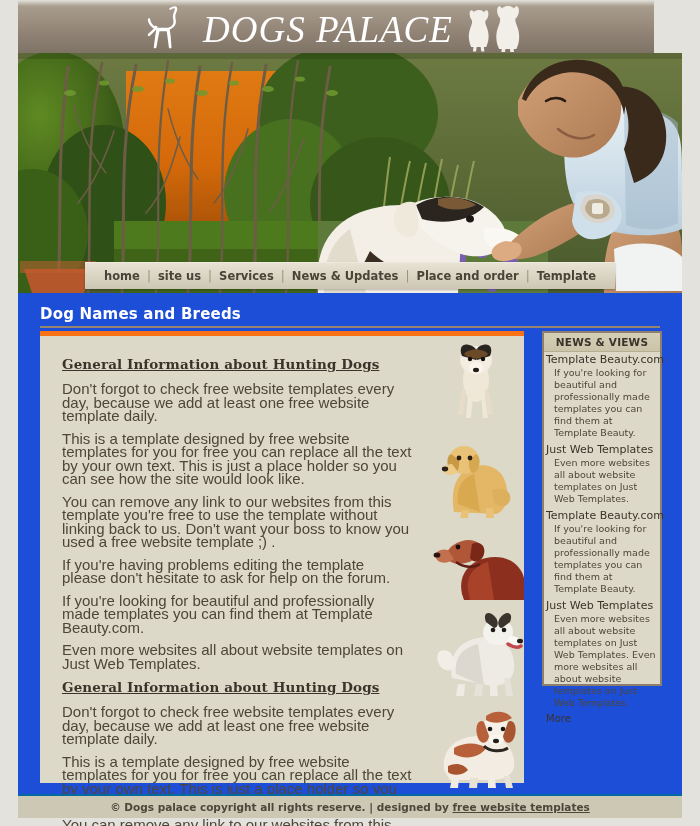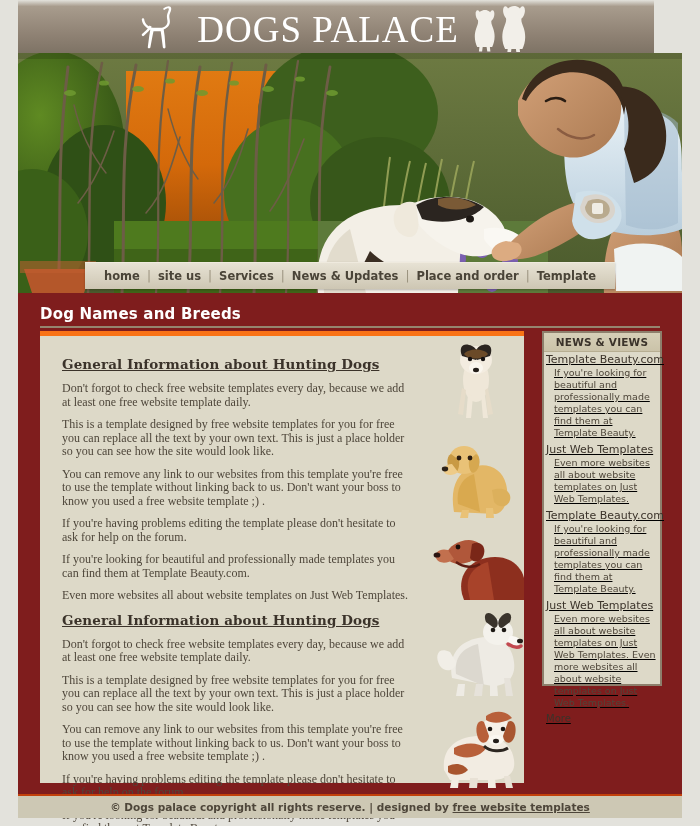--- a/index.html
+++ b/index.html
@@ -16,20 +16,21 @@
     background: #e3e2dc;
   }
 
   
   .header {
     position: absolute; left: 18px; top: 0;
     width: 636px; height: 53px;
     background: linear-gradient(to bottom, #b4a899 0%, #a2948400 0%, #a89c8d 12%, #8f8274 65%, #7e7365 100%);
     display: flex; align-items: center; justify-content: center;
     overflow: hidden;
+    font-style: italic;
   }
   .header-inner { display: flex; align-items: flex-end; gap: 14px; transform: translateY(1px); }
   .logo-title {
     font-family: "Liberation Serif", "DejaVu Serif", serif;
     font-size: 37px;
     color: #ffffff;
     letter-spacing: 1px;
     line-height: 1;
     white-space: nowrap;
     padding-bottom: 4px;
@@ -65,21 +66,21 @@
     text-decoration: none;
     padding: 0 7px;
     white-space: nowrap;
   }
   .nav .sep { color: #9a927e; font-size: 12px; font-weight: normal; }
 
   
   .body-wrap {
     position: absolute; left: 18px; top: 293px;
     width: 664px; height: 501px;
-    background: #7f1d1d;
+    background: #1d4ed8;
   }
   .page-title {
     position: absolute; left: 22px; top: 12px;
     font-size: 15px; font-weight: bold; color: #ffffff;
     font-family: "DejaVu Sans", sans-serif;
     letter-spacing: .2px;
   }
   .title-rule {
     position: absolute; left: 22px; top: 33px;
     width: 620px; height: 2px;
@@ -108,22 +109,22 @@
   h2.sec-title {
     font-family: "DejaVu Serif", "Liberation Serif", serif;
     font-size: 13.5px;
     font-weight: bold;
     color: #3b332a;
     margin: 6px 0 10px 0;
     text-decoration: underline;
     letter-spacing: .1px;
   }
   p.sec-p {
-    font-family: Liberation Serif, serif;
-    font-size: 12px;
+    font-family: Liberation Sans, sans-serif;
+    font-size: 15px;
     line-height: 13.5px;
     color: #4e463a;
     margin: 0 0 9px 0;
   }
 
   
   .sidebar {
     position: absolute; left: 524px; top: 38px;
     width: 120px; height: 355px;
     background: #ddd9c8;
@@ -132,21 +133,21 @@
   .sidebar-head {
     height: 19px;
     background: linear-gradient(to bottom, #d6cfb7 0%, #cbc3a9 100%);
     border-bottom: 1px solid #b7ae92;
     display: flex; align-items: center; justify-content: center;
     font-family: "DejaVu Sans", sans-serif;
     font-size: 10.5px; font-weight: bold;
     color: #3b332a;
     letter-spacing: .2px;
   }
-  .sidebar-body { padding: 1px 0 0 0; text-decoration: underline; }
+  .sidebar-body { padding: 1px 0 0 0; }
   .sb-link {
     display: block;
     font-family: "DejaVu Sans", sans-serif;
     font-size: 11px;
     color: #3b332a;
     text-decoration: none;
     margin: 0 0 1px 2px;
     white-space: nowrap;
   }
   .sb-p {
@@ -163,21 +164,21 @@
     text-decoration: none;
     margin-left: 2px;
     display: block;
   }
 
   
   .footer {
     position: absolute; left: 18px; top: 794px;
     width: 664px; height: 24px;
     background: #cdc8b4;
-    border-top: 2px solid #c2410c;
+    border-top: 2px solid #0369a1;
     display: flex; align-items: center; justify-content: center;
   }
   .footer-text {
     font-family: "DejaVu Sans", sans-serif;
     font-size: 10.5px;
     font-weight: bold;
     color: #4e463a;
   }
   .footer-text a { color: #4e463a; text-decoration: underline; }
 </style>

